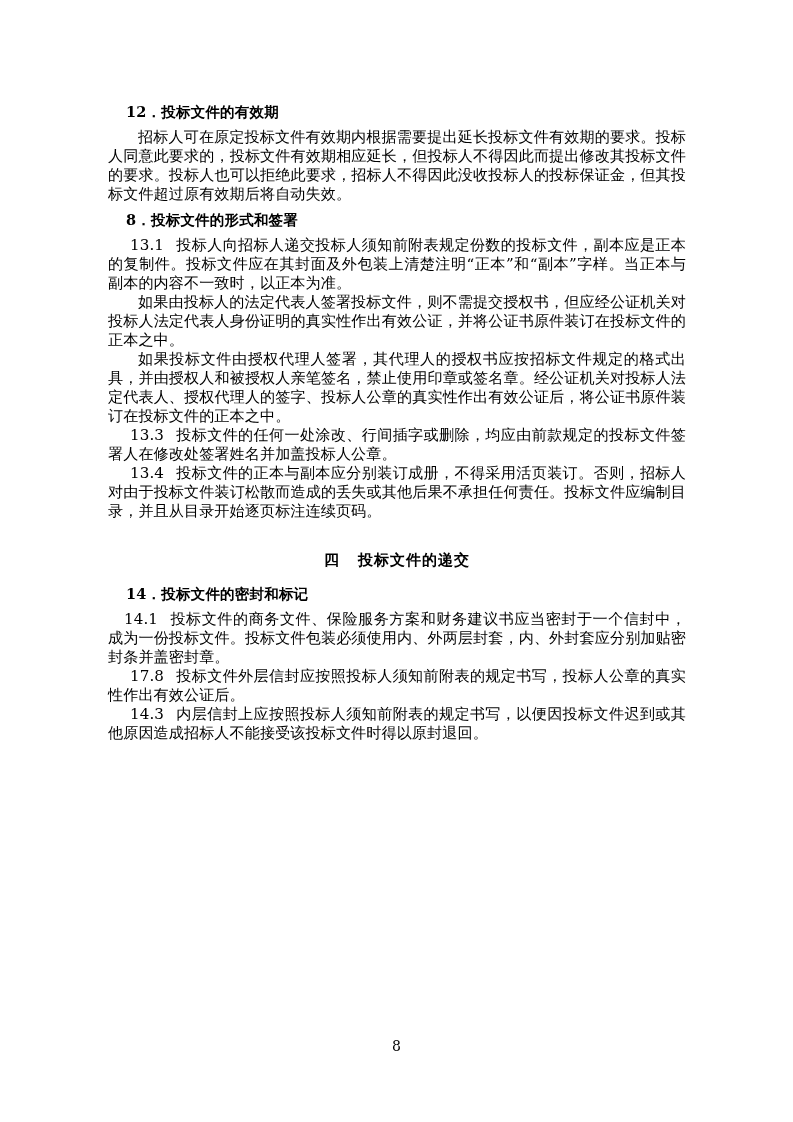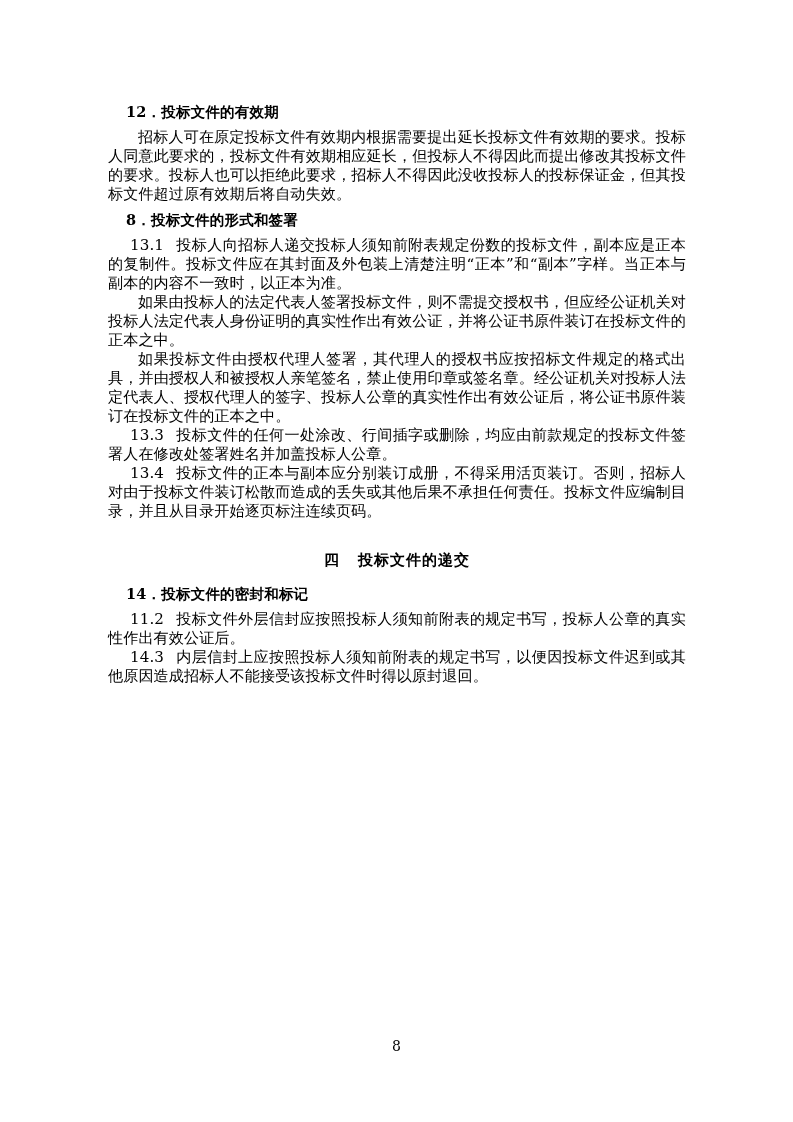--- a/index.html
+++ b/index.html
@@ -135,23 +135,26 @@
     <div class="spacer-before-chapter"></div>
     <p class="chapter-title">
       <span class="ct-num">四</span><span>投标文件的递交</span>
     </p>
     <div class="spacer-after-chapter"></div>
 
     <p class="heading">
       <span class="hnum">14．</span><span>投标文件的密封和标记</span>
     </p>
 
+    <p class="para clause-para">
+      <span class="clause">14.1</span><span>投标文件的商务文件、保险服务方案和财务建议书应当密封于一个信封中，成为一份投标文件。投标文件包装必须使用内、外两层封套，内、外封套应分别加贴密封条并盖密封章。</span>
+    </p>
 
     <p class="para clause-para-wide">
-      <span class="clause">11.2</span><span>投标文件外层信封应按照投标人须知前附表的规定书写，投标人公章的真实性作出有效公证后。</span>
+      <span class="clause">17.8</span><span>投标文件外层信封应按照投标人须知前附表的规定书写，投标人公章的真实性作出有效公证后。</span>
     </p>
 
     <p class="para clause-para-wide">
       <span class="clause">14.3</span><span>内层信封上应按照投标人须知前附表的规定书写，以便因投标文件迟到或其他原因造成招标人不能接受该投标文件时得以原封退回。</span>
     </p>
 
     <p class="para clause-para-wide">
       
     </p>
 

